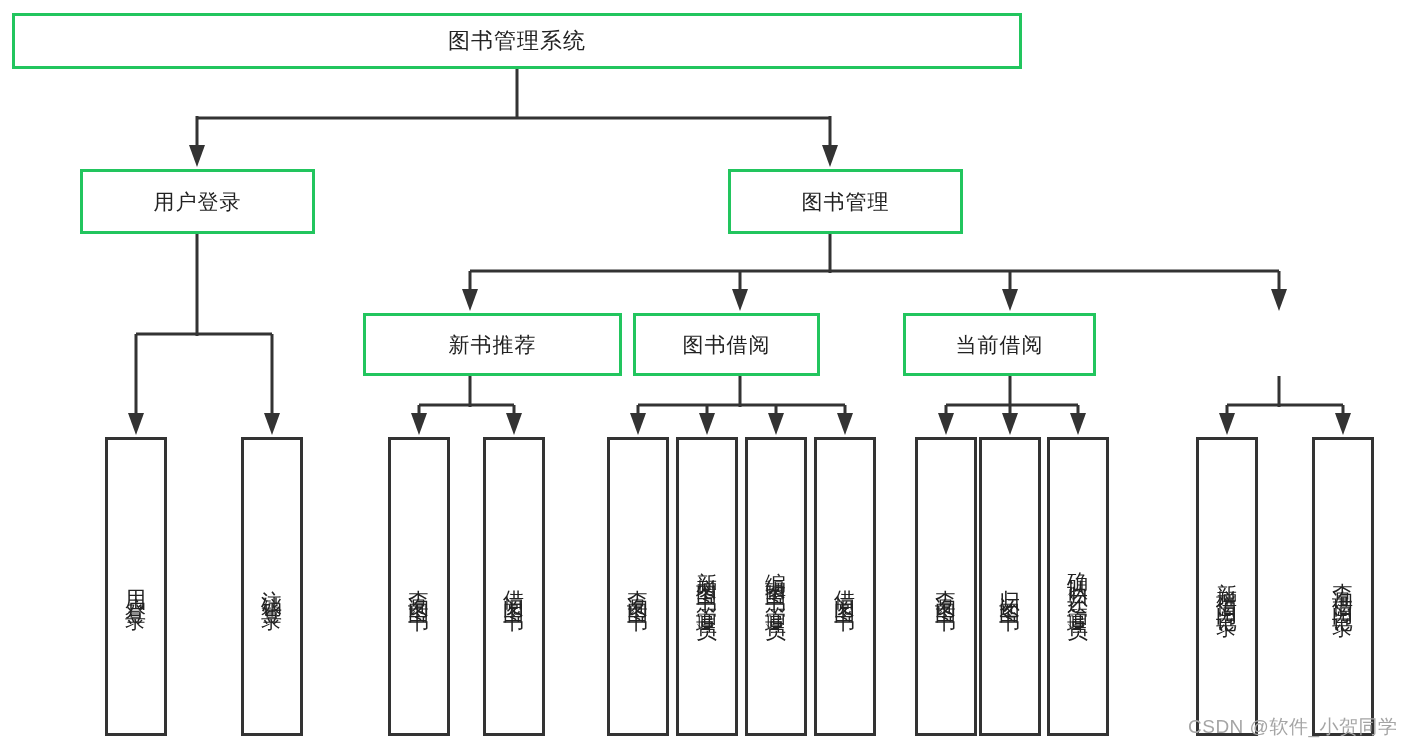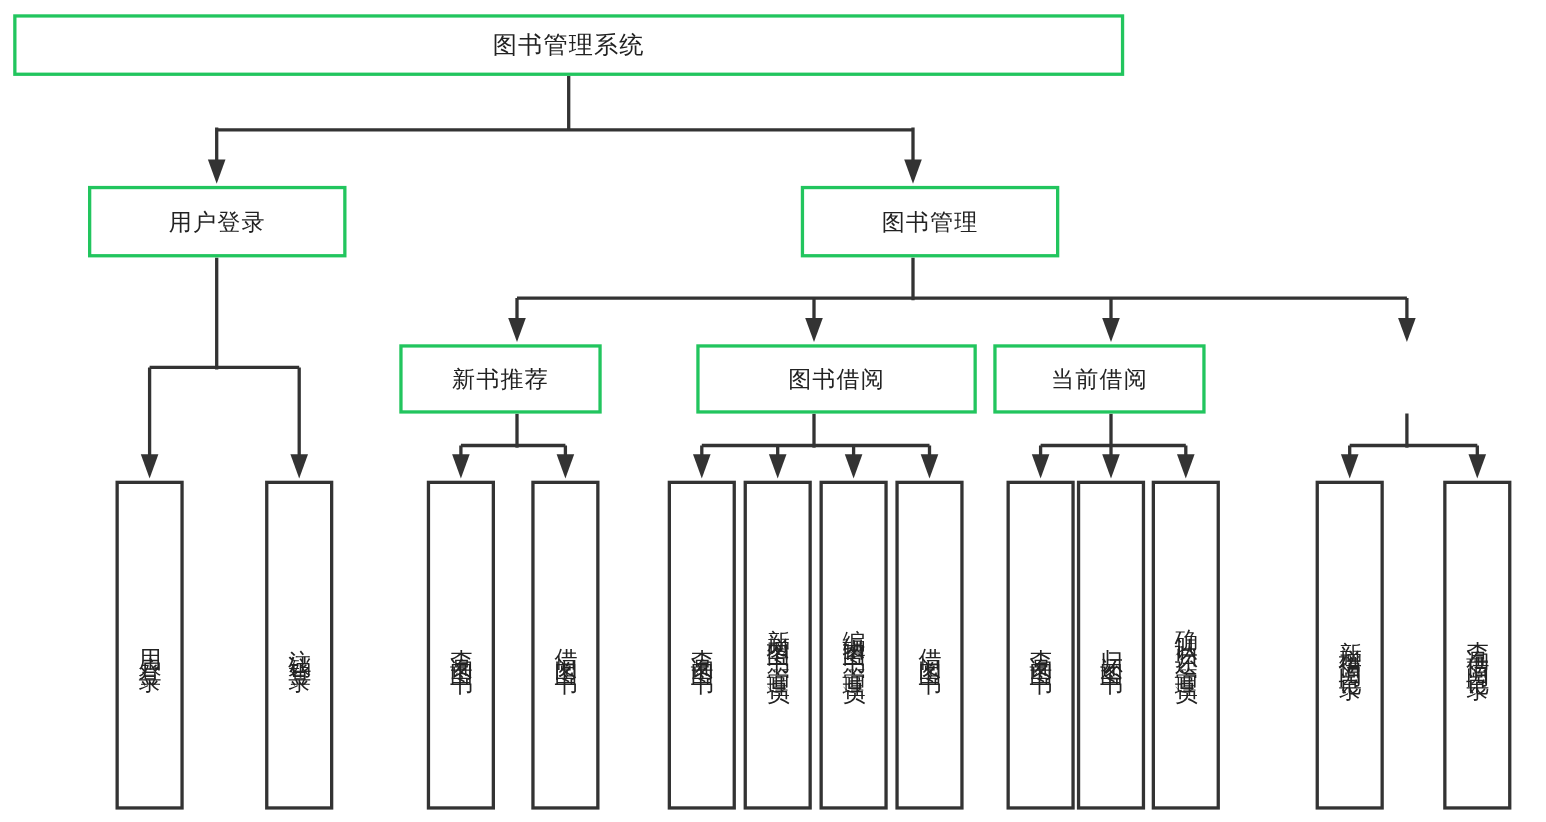--- a/index.html
+++ b/index.html
@@ -104,36 +104,37 @@
       <polygon points="1219,413 1235,413 1227,435"></polygon>
       <polygon points="1335,413 1351,413 1343,435"></polygon>
     </g>
   </svg>
 
   <div class="hbox root-box" style="left:12px; top:13px; width:1010px; height:56px;">图书管理系统</div>
 
   <div class="hbox" style="left:80px; top:169px; width:235px; height:65px;">用户登录</div>
   <div class="hbox" style="left:712px; top:169px; width:235px; height:65px;margin-left:16px;">图书管理</div>
 
-  <div class="hbox" style="left:363px; top:313px; width:184px; height:63px;">新书推荐</div>
-  <div class="hbox" style="left:633px; top:313px; width:255px; height:63px;">图书借阅</div>
+  <div class="hbox" style="left:363px; top:313px; width:259px; height:63px;">新书推荐</div>
+  <div class="hbox" style="left:633px; top:313px; width:187px; height:63px;">图书借阅</div>
   <div class="hbox" style="left:903px; top:313px; width:193px; height:63px;">当前借阅</div>
 
   <div class="vbox" style="left:105px;">用户登录</div>
   <div class="vbox" style="left:241px;">注销登录</div>
 
   <div class="vbox" style="left:388px;">查询图书</div>
   <div class="vbox" style="left:483px;">借阅图书</div>
 
   <div class="vbox" style="left:607px;">查询图书</div>
   <div class="vbox" style="left:676px;">新增图书（管理员）</div>
   <div class="vbox" style="left:745px;">编辑图书（管理员）</div>
   <div class="vbox" style="left:814px;">借阅图书</div>
 
   <div class="vbox" style="left:915px;">查询图书</div>
   <div class="vbox" style="left:979px;">归还图书</div>
   <div class="vbox" style="left:1047px;">确认归还（管理员）</div>
 
   <div class="vbox" style="left:1196px;">新增借阅记录</div>
   <div class="vbox" style="left:1312px;">查询借阅记录</div>
 
+  <div class="watermark">CSDN @软件_小贺同学</div>
 
 </div>
 
 </body></html>

